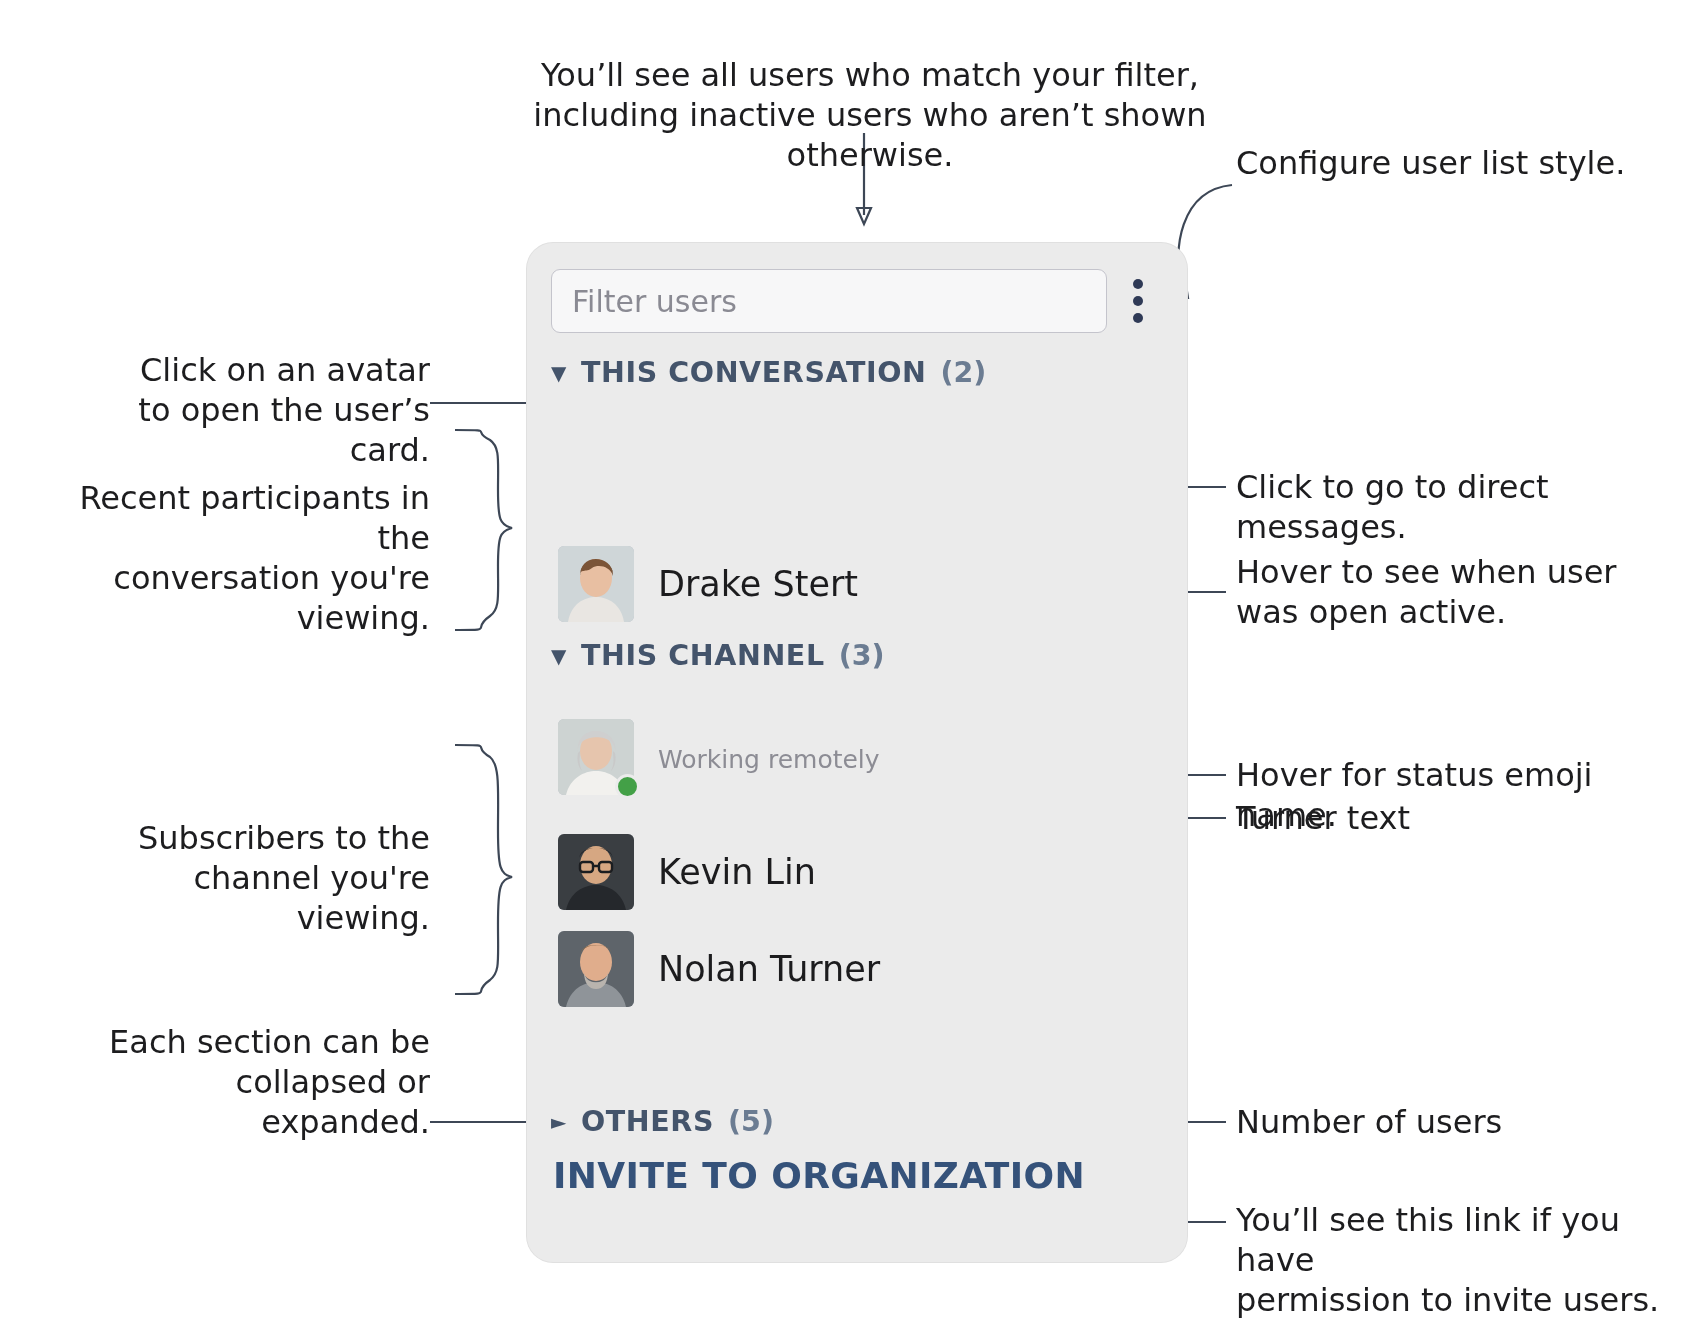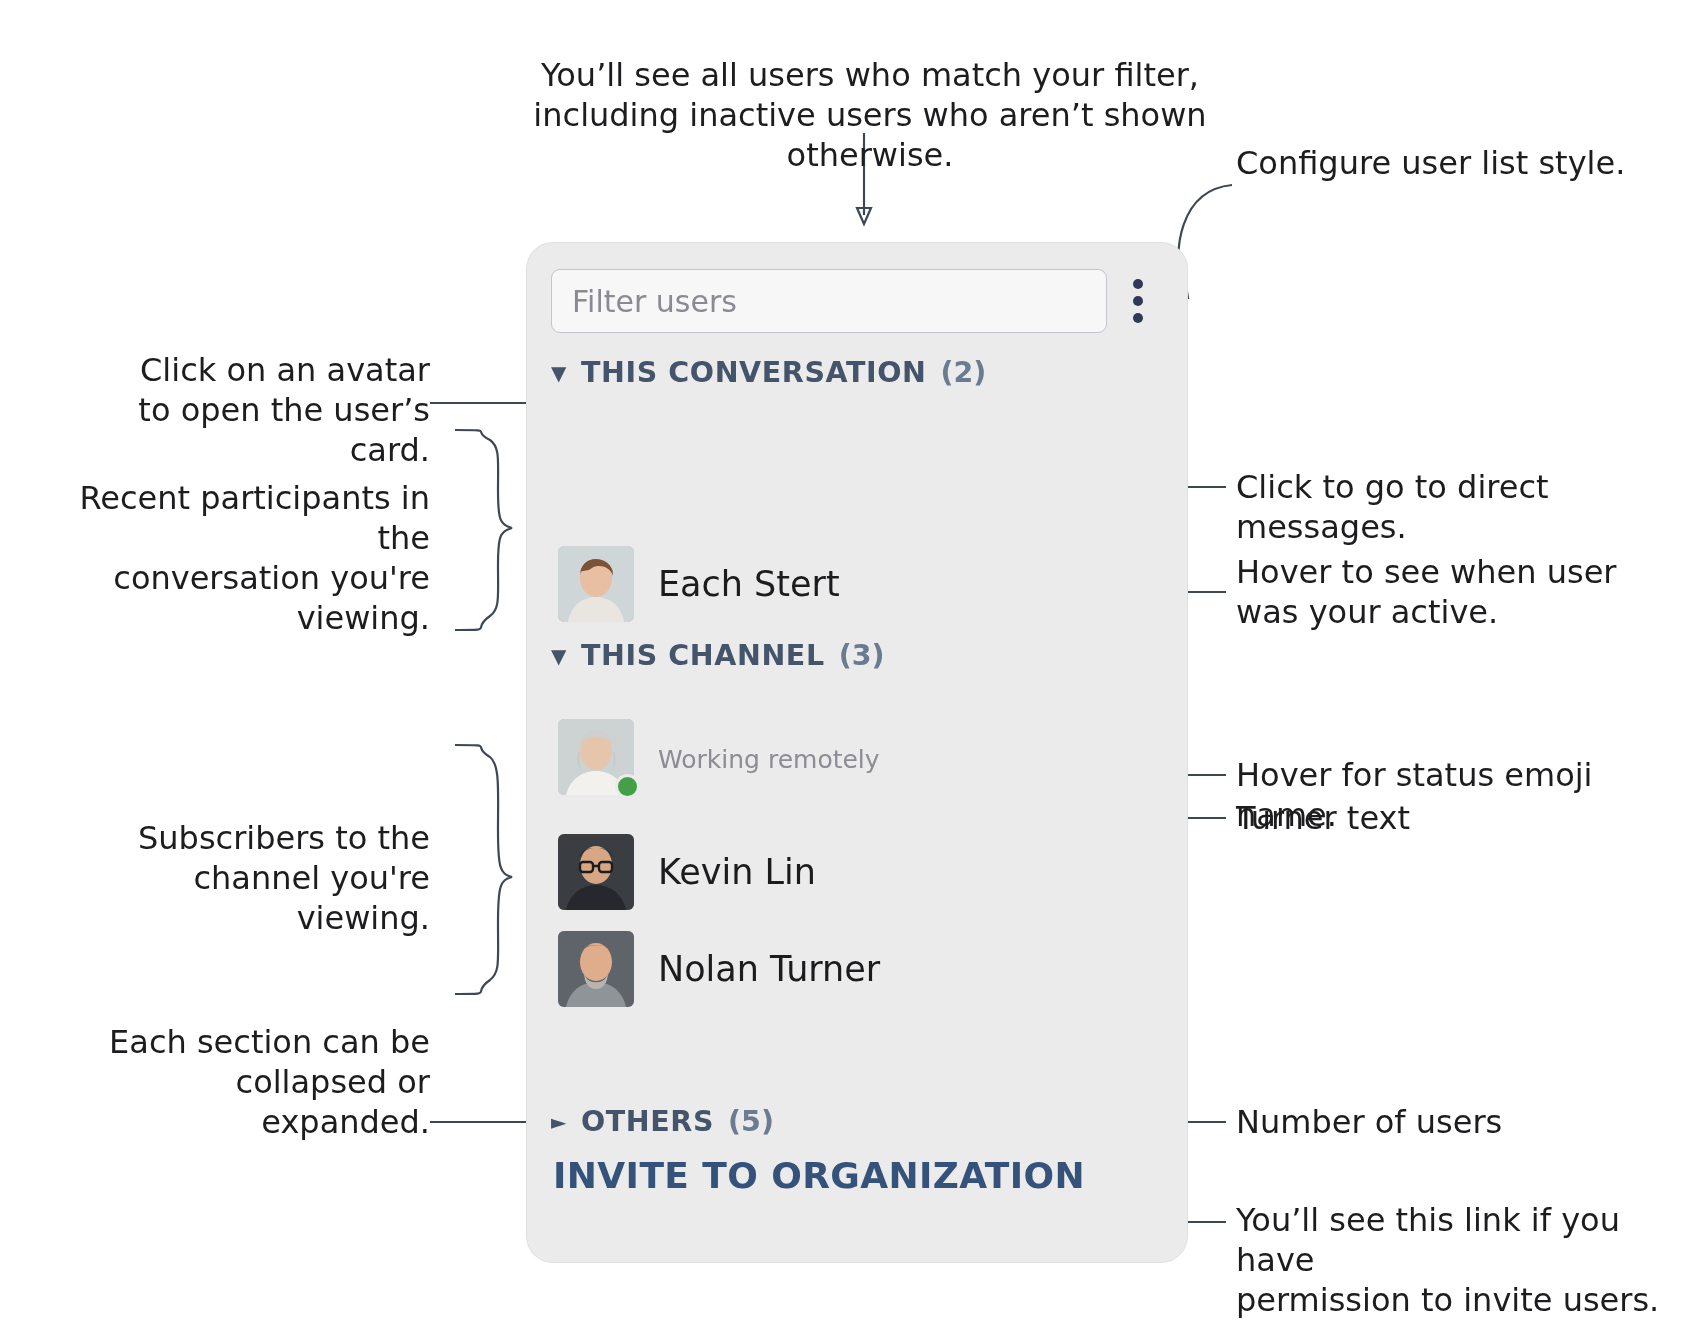--- a/index.html
+++ b/index.html
@@ -241,21 +241,21 @@
 
   <div class="anno left" style="left:100px; top:350px; width:330px;">Click on an avatar
 to open the user’s card.</div>
 
   <div class="anno left" style="left:40px; top:478px; width:390px;text-align:right;">Recent participants in the
 conversation you're viewing.</div>
 
   <div class="anno right" style="left:1236px; top:467px; width:430px;">Click to go to direct messages.</div>
 
   <div class="anno right" style="left:1236px; top:552px; width:400px;">Hover to see when user
-was your active.</div>
+was open active.</div>
 
   <div class="anno right" style="left:1236px; top:755px; width:430px;">Hover for status emoji name.</div>
 
   <div class="anno right" style="left:1236px; top:798px; width:400px;">Turner text</div>
 
   <div class="anno left" style="left:60px; top:818px; width:370px;">Subscribers to the
 channel you're viewing.</div>
 
   <div class="anno left" style="left:60px; top:1022px; width:370px;">Each section can be
 collapsed or expanded.</div>
@@ -288,21 +288,21 @@
         <div class="avatar">
           <svg width="76" height="76" viewBox="0 0 76 76">
             <rect width="76" height="76" fill="#cfd6d8"></rect>
             <path d="M10 76 C13 58 26 51 38 51 C50 51 63 58 66 76 Z" fill="#e9e6e2"></path>
             <ellipse cx="38" cy="32" rx="16" ry="19" fill="#e8bfa2"></ellipse>
             <path d="M22 30 C20 14 56 12 55 30 C56 22 50 15 38 15 C27 15 22 21 22 30 Z" fill="#6e4a32"></path>
             <path d="M22 30 C22 22 28 27 34 22 C40 18 52 20 55 30 C55 18 46 13 38 13 C28 13 22 20 22 30 Z" fill="#7b5437"></path>
           </svg>
         </div>
       </div>
-      <div class="uname">Each Stert</div>
+      <div class="uname">Drake Stert</div>
     </div>
 
     <div class="section-head" style="top:396px;">
       <span class="caret">▼</span>
       <span>THIS CHANNEL</span>
       <span class="count">(3)</span>
     </div>
 
     <div class="user-row" style="top:476px;">
       <div class="avatar-wrap">

